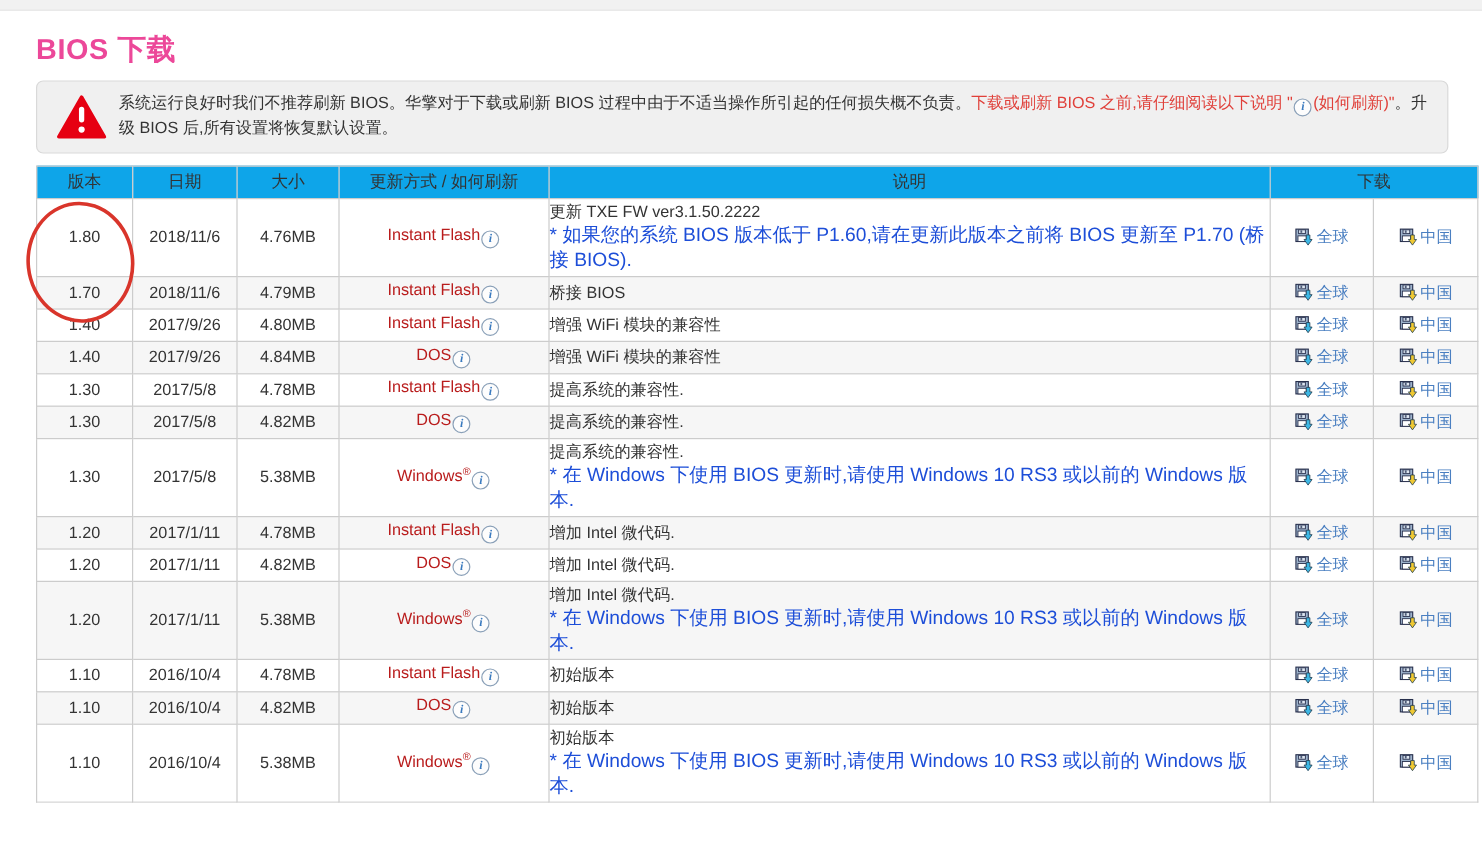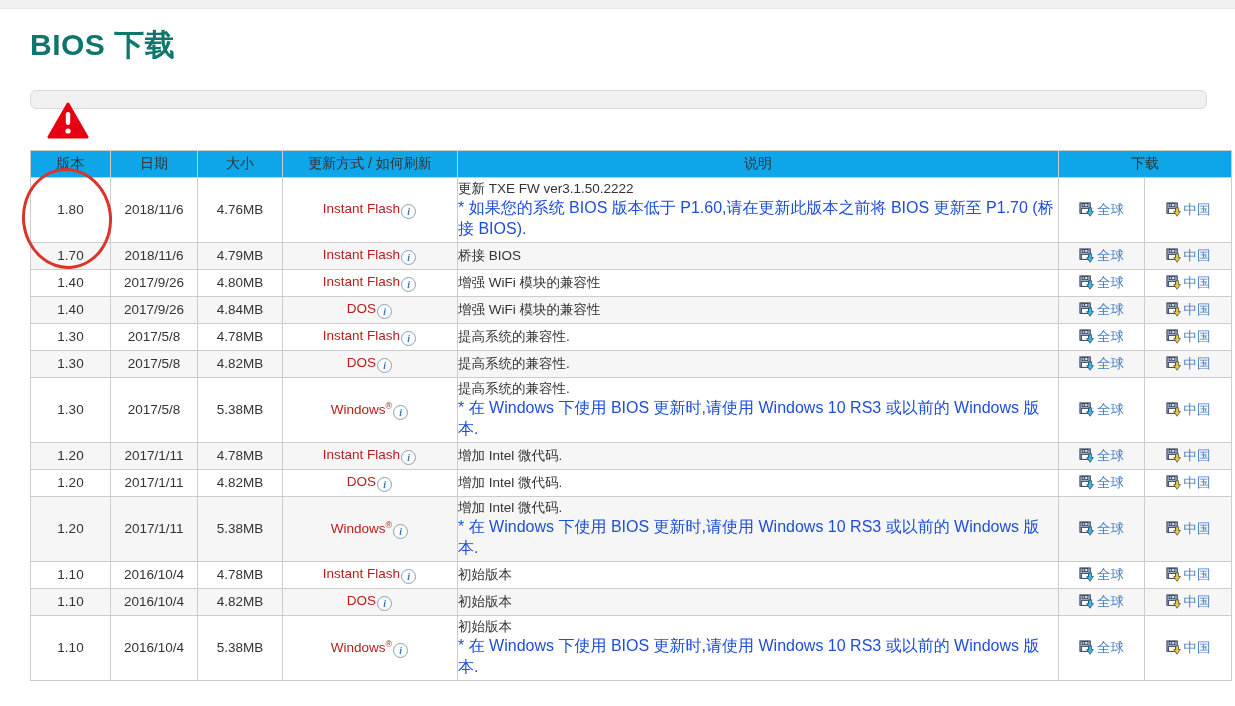--- a/index.html
+++ b/index.html
@@ -1,18 +1,18 @@
 <!DOCTYPE html>
 <html><head>
 <meta charset="utf-8">
 <style>
   html,body{margin:0;padding:0;background:#fff;width:1235px;font-family:"Liberation Sans",sans-serif;color:#333;}
   .top-strip{height:8px;background:#f1f1f1;border-bottom:1px solid #e6e6e6;}
   .container{position:relative;padding:0 0 0 30px;}
-  .page-title{font-size:30px;font-weight:bold;color:#0f766e;margin:16px 0 24px 0;letter-spacing:0.5px;}
+  .page-title{font-size:24px;font-weight:bold;color:#ec4899;margin:16px 0 10px 0;letter-spacing:0.5px;}
   
   .warnbox{background:#f0f0f0;border:1px solid #d9d9d9;border-radius:6px;margin-right:28px;padding:8px 14px 9px 14px;line-height:1.55;}
   .warn-tri{float:left;margin:3px 10px 2px 2px;}
   .warn-heading{color:#e60012;font-weight:bold;font-size:15px;margin:1px 0 3px 0;}
   .warn-body{font-size:13.5px;color:#333;}
   .red-inline{color:#e0403a;}
   .info-i{display:inline-block;width:13px;height:13px;border:1px solid #8aa0b8;border-radius:50%;color:#3a7abf;background:#fdfdfd;font:italic bold 10px/13px "Liberation Serif",serif;text-align:center;vertical-align:-2px;margin:0 1px;}
   
   table.bios{border-collapse:collapse;margin-top:10px;width:1201px;table-layout:fixed;font-size:13.5px;background:#fff;}
   table.bios th,table.bios td{border:1px solid #ccc;padding:0;}
@@ -40,20 +40,23 @@
   <h1 class="page-title">BIOS 下载</h1>
 
   <div class="warnbox">
     <span class="warn-tri">
       <svg width="42" height="38" viewBox="0 0 42 38">
         <path d="M21 2 L40 35 H2 Z" fill="#e60012" stroke="#e60012" stroke-width="3" stroke-linejoin="round"></path>
         <rect x="18.8" y="10" width="4.4" height="13" rx="2.2" fill="#fff"></rect>
         <circle cx="21" cy="29" r="2.6" fill="#fff"></circle>
       </svg>
     </span>
+    <div class="warn-body">
+      <span>系统运行良好时我们不推荐刷新 BIOS。华擎对于下载或刷新 BIOS 过程中由于不适当操作所引起的任何损失概不负责。</span><span class="red-inline">下载或刷新 BIOS 之前,请仔细阅读以下说明 "</span><span class="info-i">i</span><span class="red-inline">(如何刷新)"</span><span>。升级 BIOS 后,所有设置将恢复默认设置。</span>
+    </div>
   </div>
 
   <table class="bios">
     <colgroup>
       <col style="width:80px">
         <col style="width:87px">
         <col style="width:85px">
       <col style="width:175px">
         <col style="width:601px">
         <col style="width:86px">

